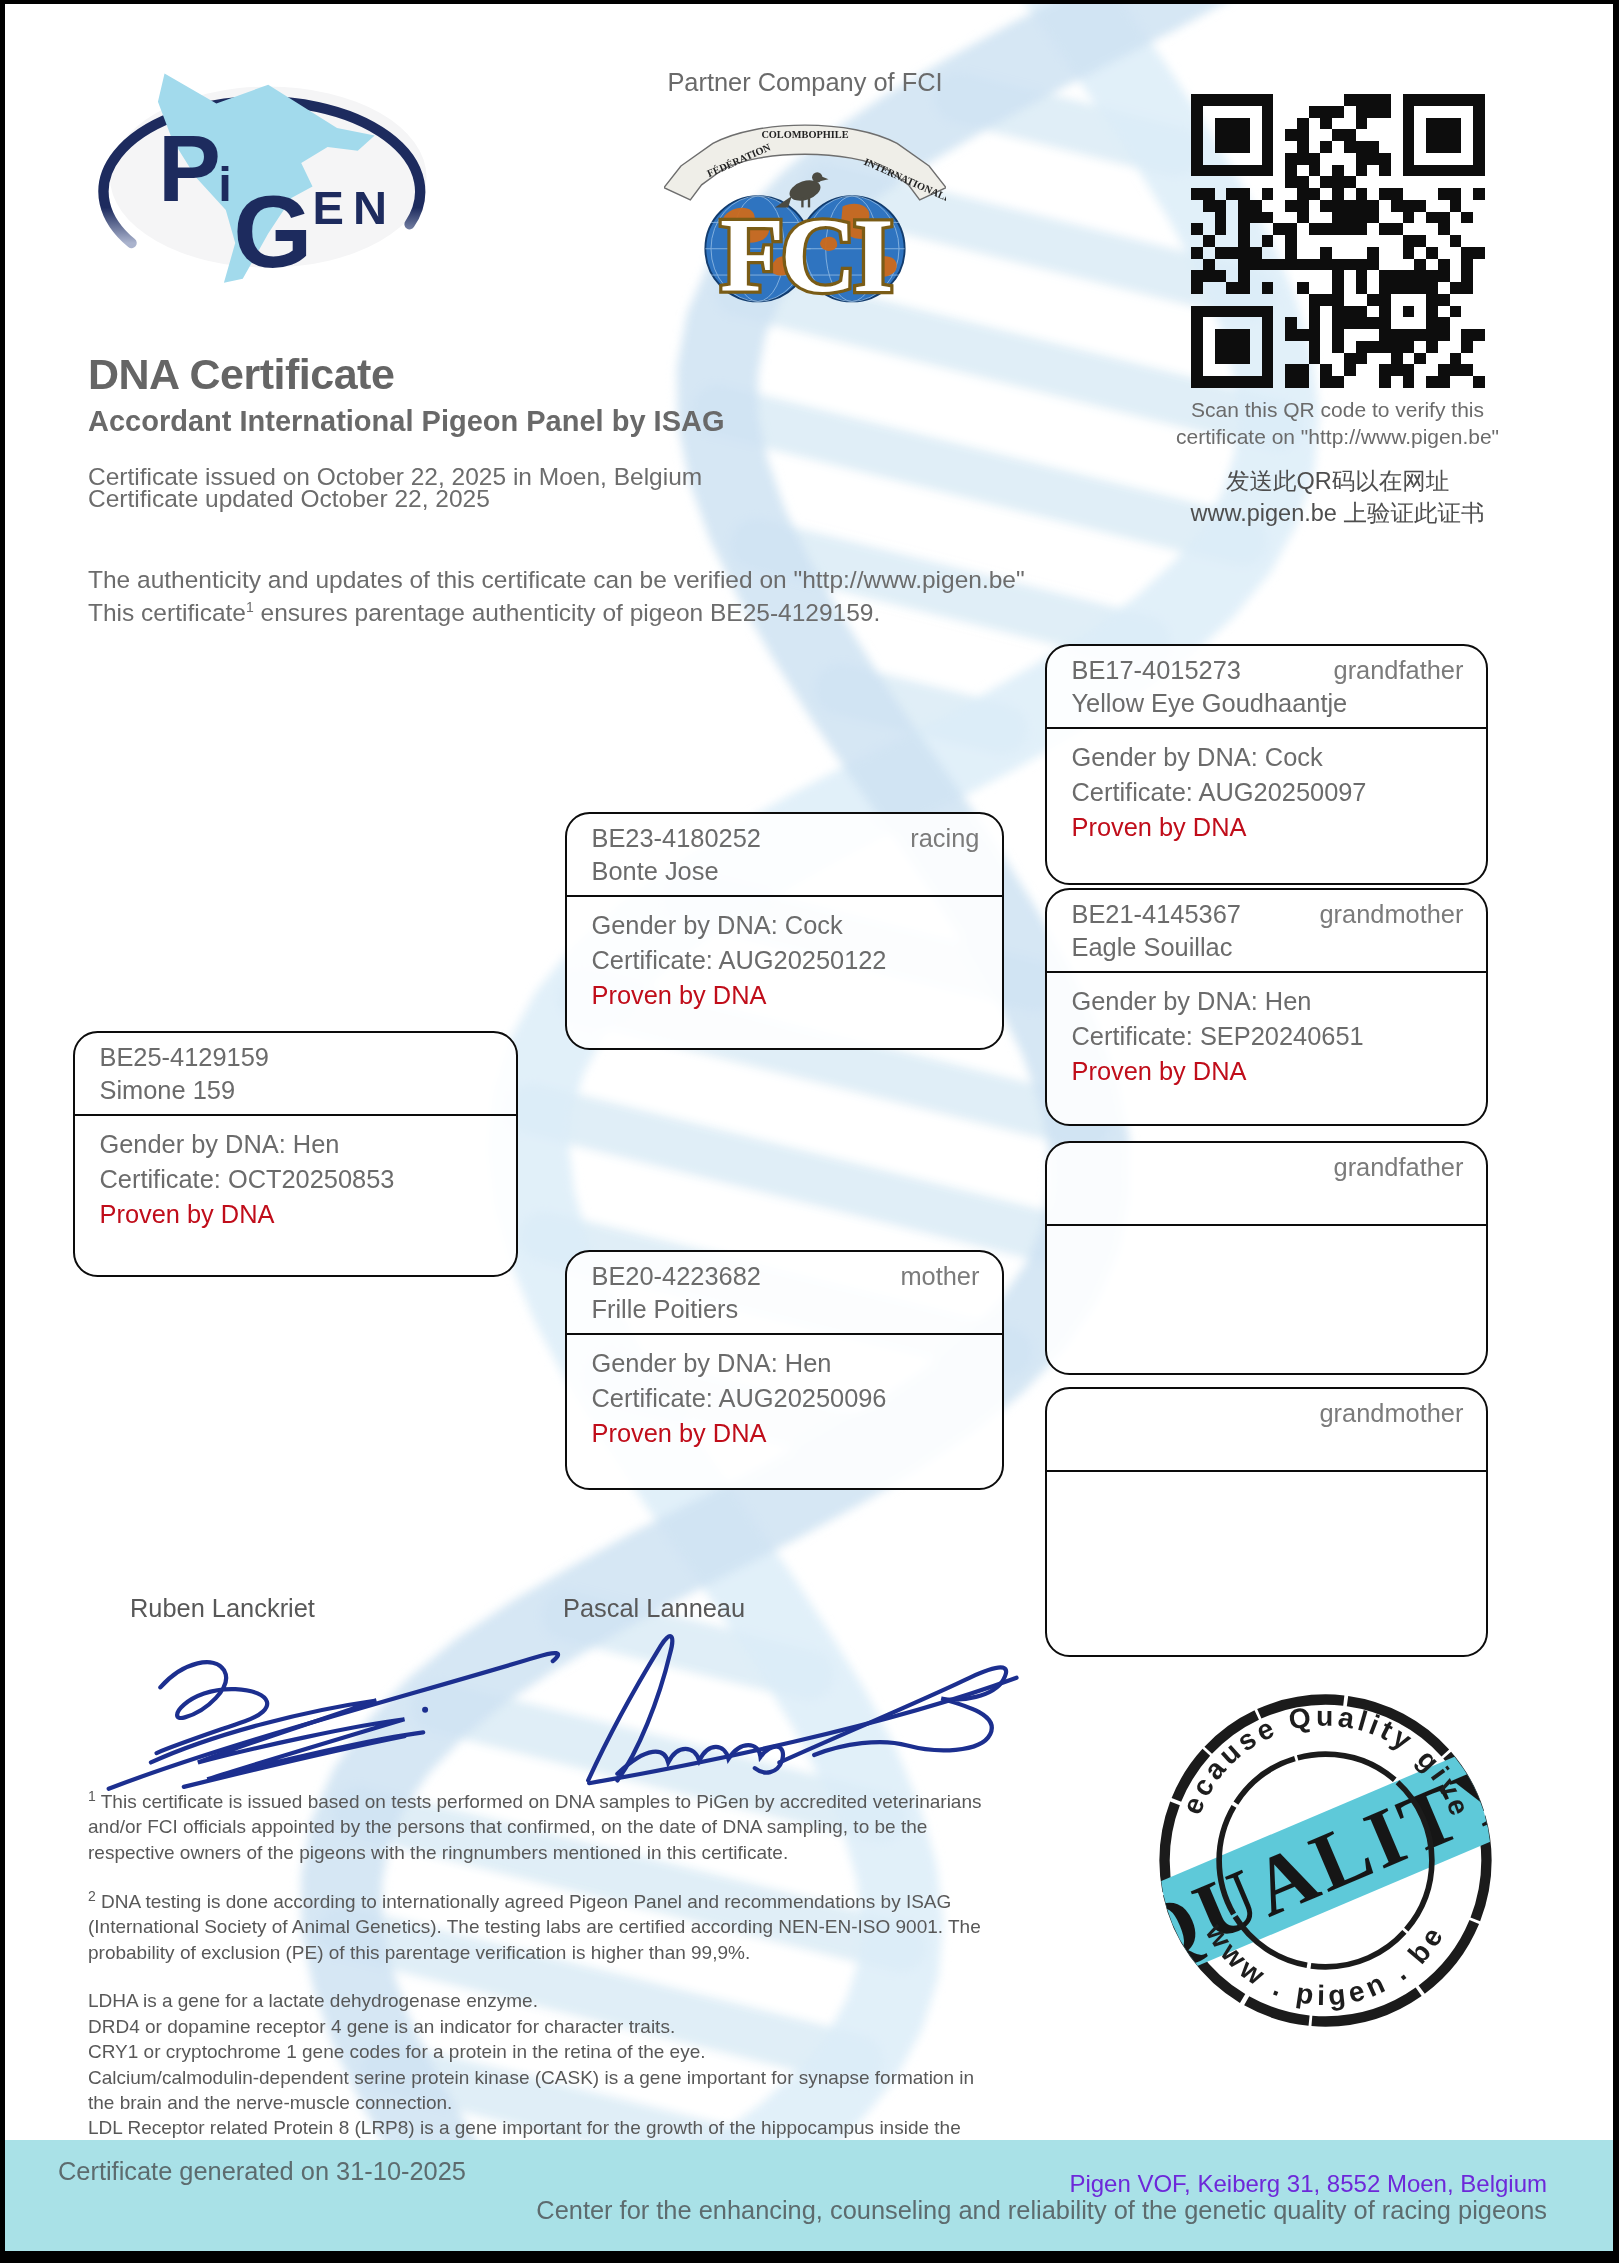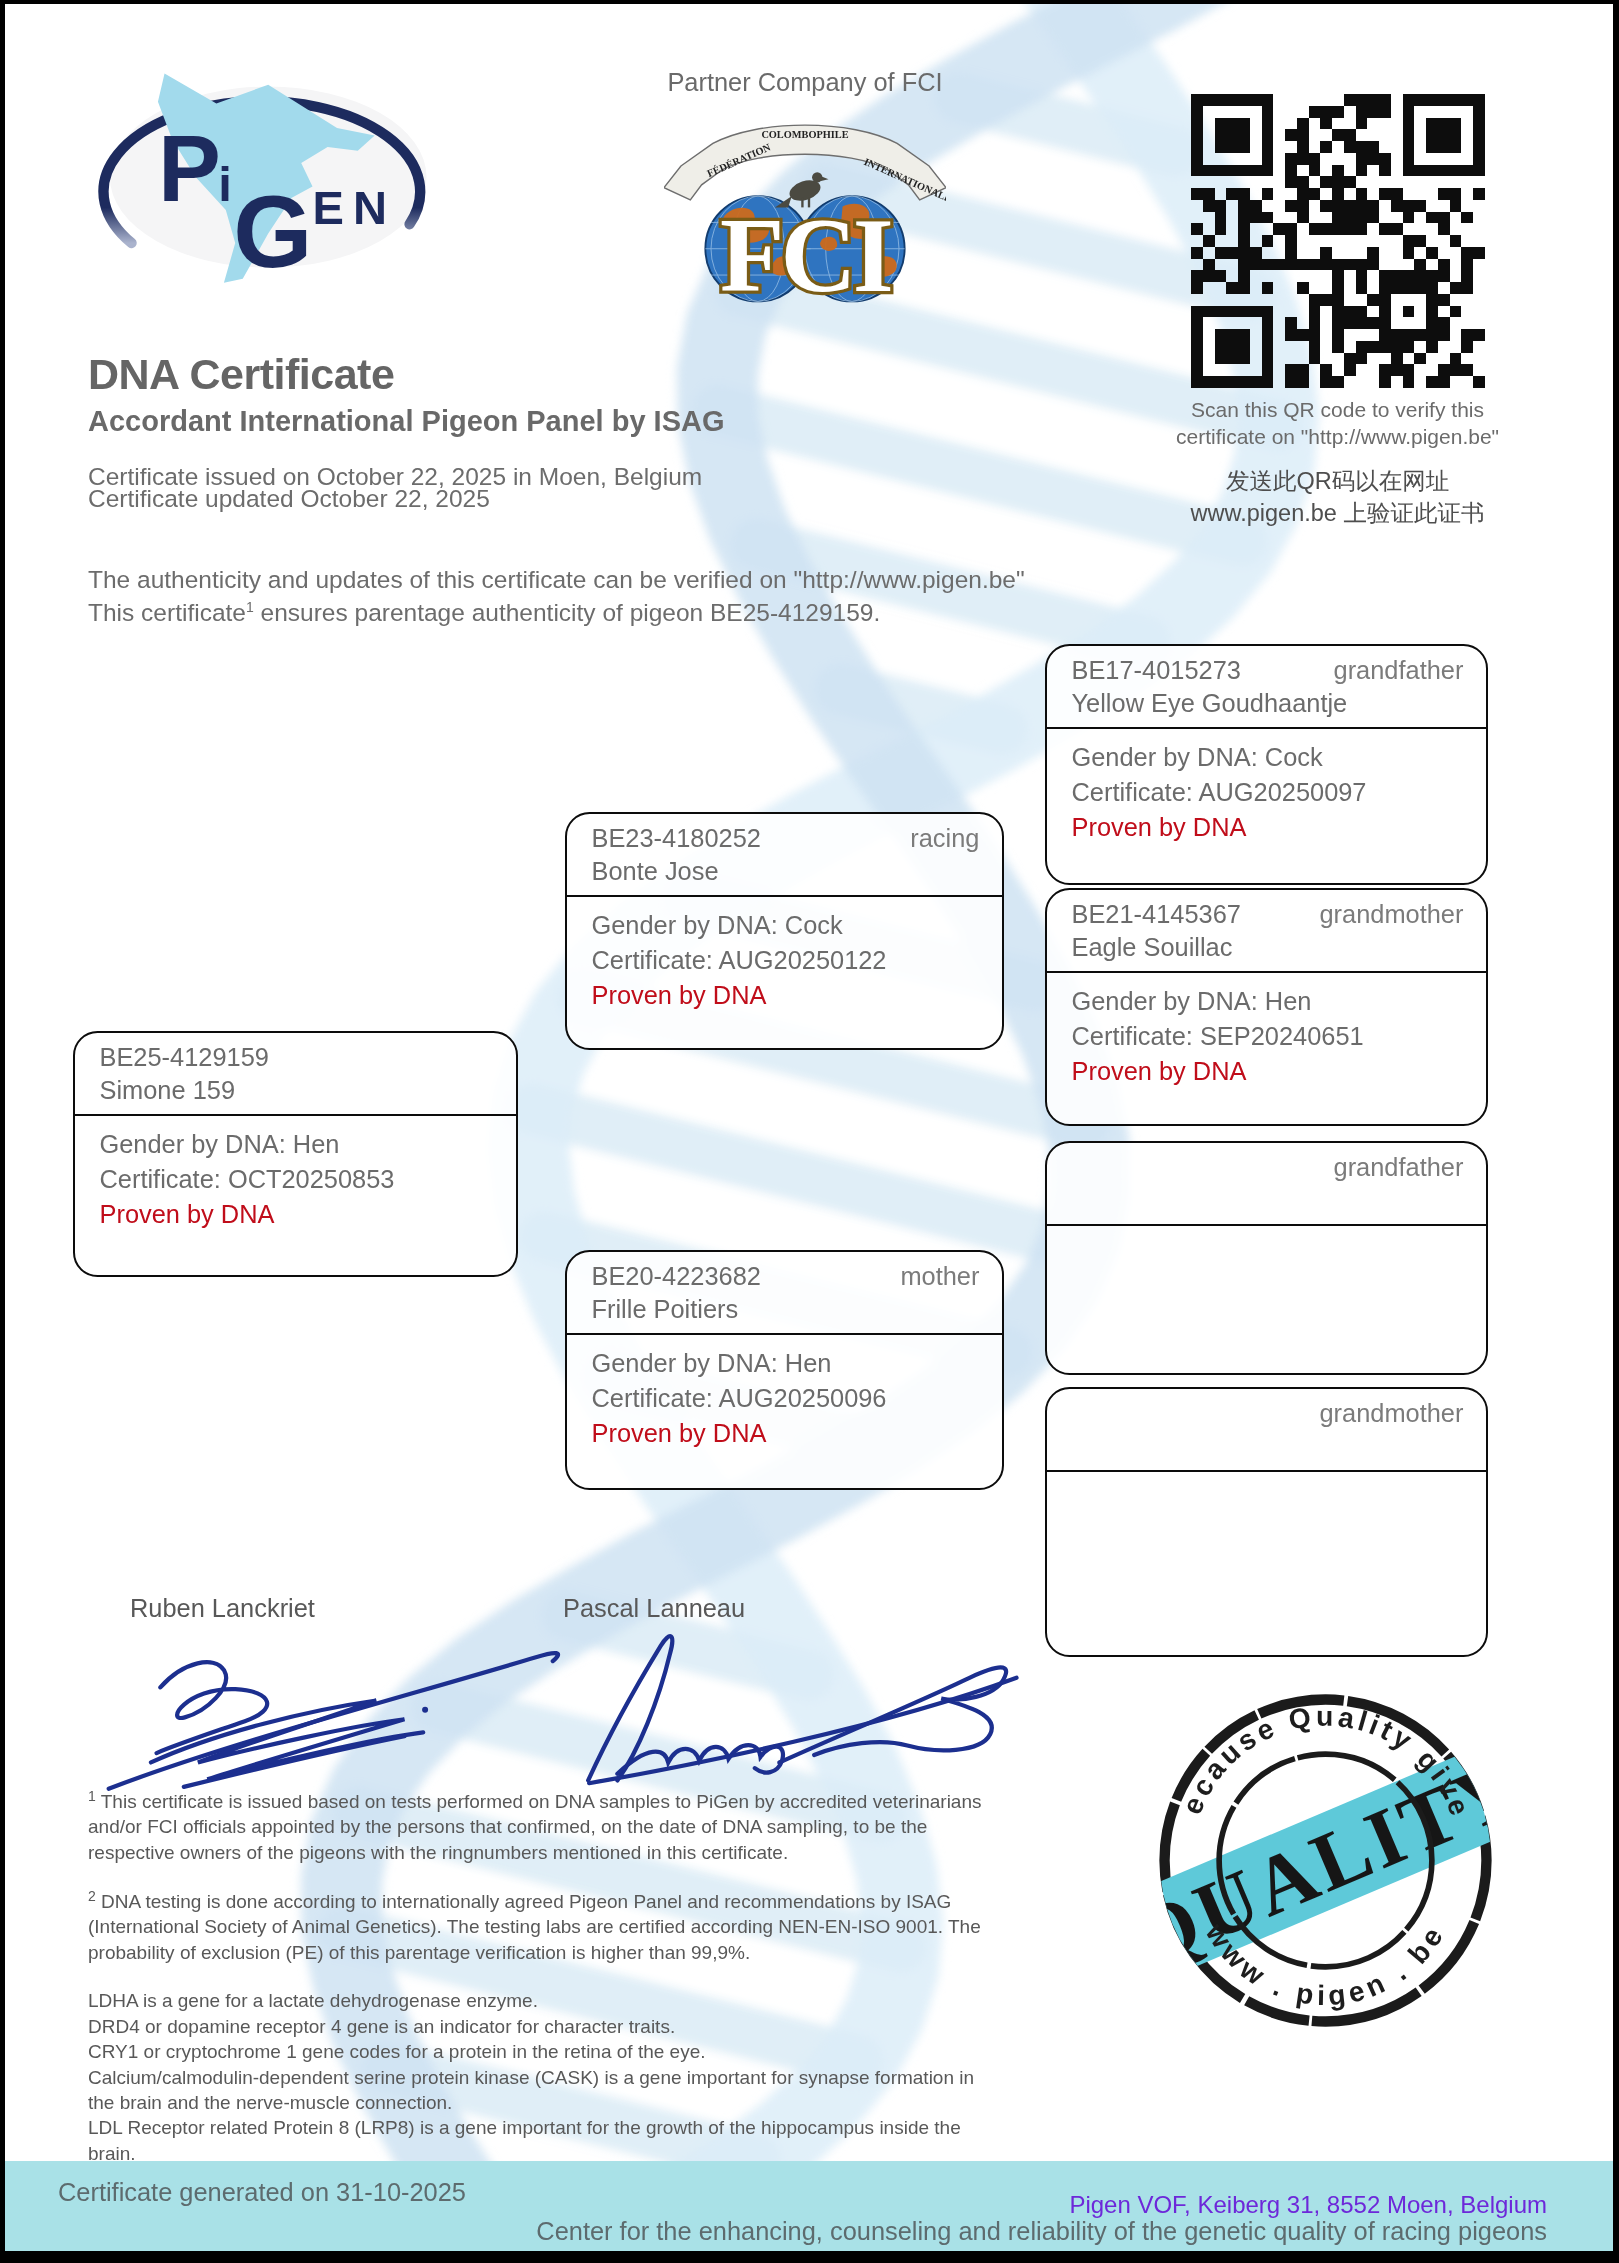--- a/index.html
+++ b/index.html
@@ -42,21 +42,21 @@
 
   
   .sig-name{font-size:25.4px;color:#585858;}
 
   
   .footnotes{left:88px;top:1789px;width:904px;font-size:19px;line-height:25.4px;color:#585858;}
   .footnotes p{margin:0 0 23.5px 0;}
   .fn3line{margin:0;}
 
   
-  .footer{position:absolute;left:0;right:0;bottom:13px;height:90px;background:#a9e1e7;z-index:3;}
+  .footer{position:absolute;left:0;right:0;bottom:13px;height:111px;background:#a9e1e7;z-index:3;}
   .footer .f-left{position:absolute;left:58px;top:17px;font-size:25.4px;color:#5d6b6e;}
   .footer .f-right{position:absolute;right:73px;top:30px;font-size:24px;color:#6d28d9;}
   .footer .f-center{position:absolute;right:73px;top:56px;font-size:25.4px;color:#5d6b6e;}
 </style>
 </head>
 <body>
 
 <div class="page">
 
   <svg class="layer" id="helix-bg" width="1620" height="2264" viewBox="0 0 1720 2404" style="z-index:0;">

